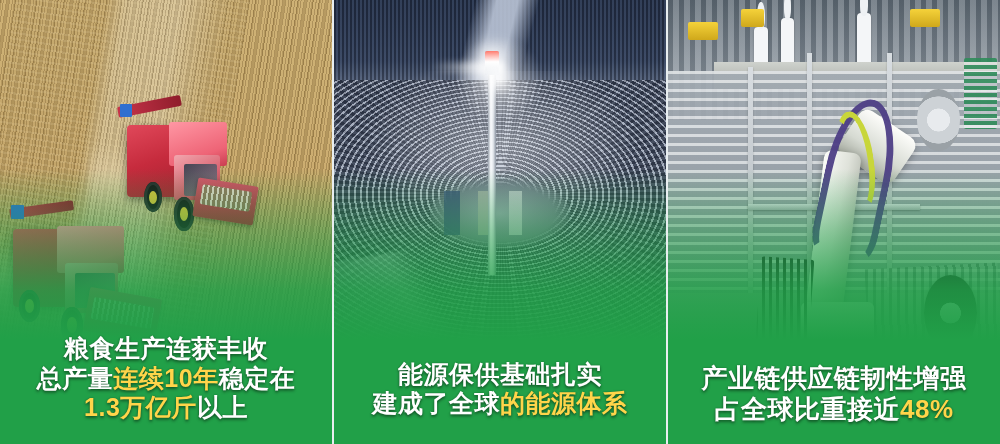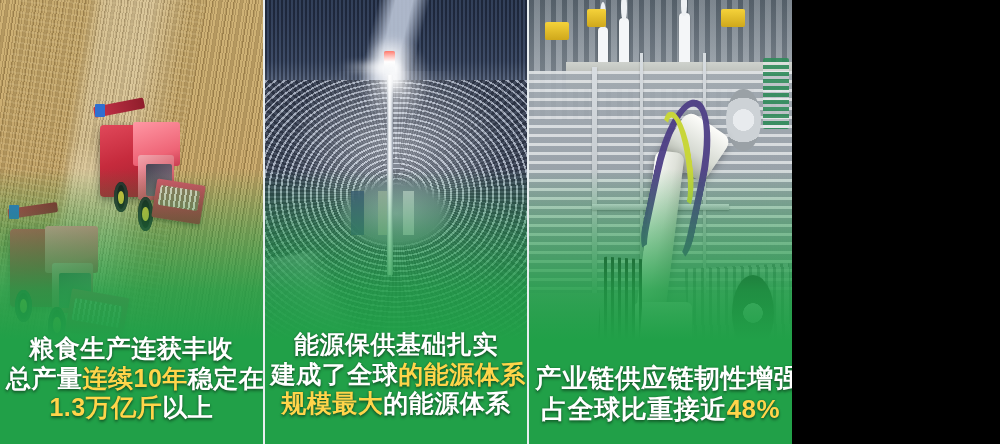--- a/index.html
+++ b/index.html
@@ -4,21 +4,21 @@
 <style>
   * { margin:0; padding:0; box-sizing:border-box; }
   html,body { background:#000; }
   body {
     width:1000px; height:444px;
     font-family:"Liberation Sans", sans-serif;
     overflow:hidden;
   }
   .infographic {
     position:relative;
-    width:792px; height:444px;
+    width:1000px; height:444px;
     display:flex;
     background:#4c1d95;
   }
   .panel {
     position:relative;
     height:444px;
     overflow:hidden;
     flex:1 1 0;
   }
   .panel + .panel { border-left:2px solid #e8eef0; }
@@ -379,21 +379,20 @@
       <div class="beam"></div>
       <div class="tower-cap"></div>
       <div class="tower-glow"></div>
     </div>
 
     <div class="green-wash"></div>
 
     <div class="caption">
       <span class="cap-line lg"><span class="w">能源保供基础扎实</span></span>
       <span class="cap-line lg"><span class="w">建成了全球</span><span class="y">的能源体系</span></span>
-      <span class="cap-line lg"><span class="y">规模最大</span><span class="w">的能源体系</span></span>
     </div>
   </div>
 
   <div class="panel panel-3">
     <div class="photo ph-factory">
       <div class="fac-mezz"></div>
       <div class="fac-worker" style="left:26%;top:6%;width:4%;height:13%;"></div>
       <div class="fac-worker" style="left:34%;top:4%;width:4%;height:14%;"></div>
       <div class="fac-worker" style="left:57%;top:3%;width:4%;height:13%;"></div>
       <div class="fac-yellow" style="left:6%;top:5%;width:9%;height:4%;"></div>

